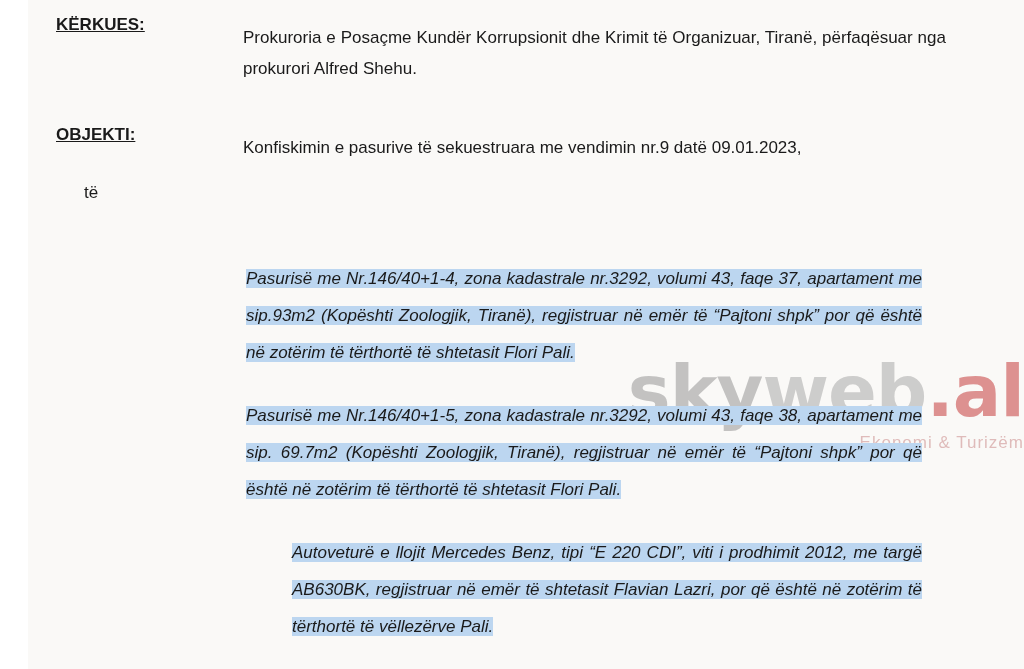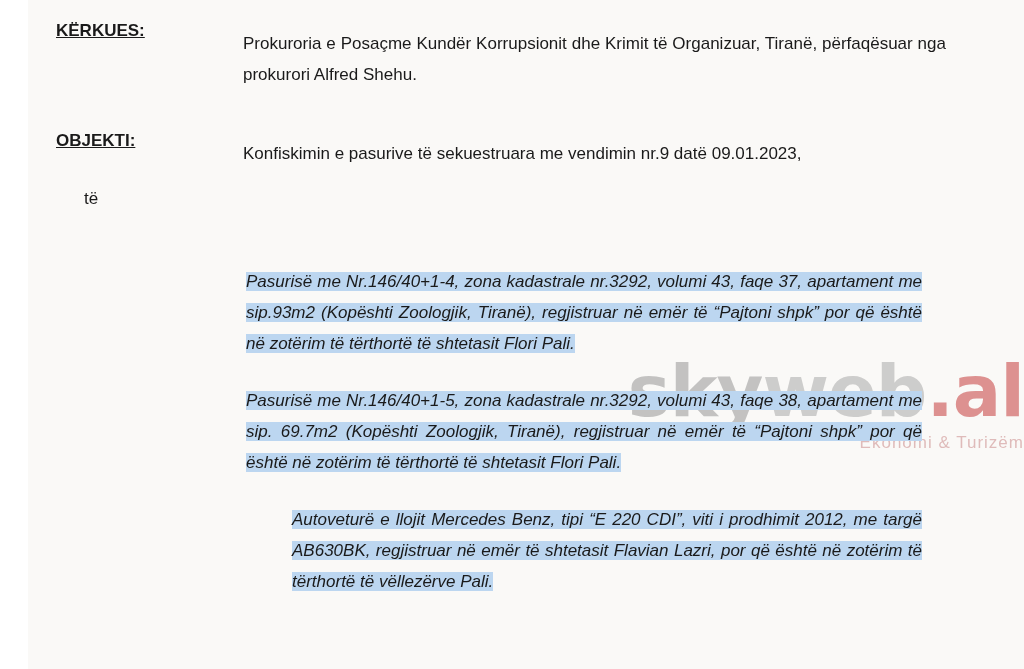--- a/index.html
+++ b/index.html
@@ -27,21 +27,21 @@
     left: 0; top: 0;
     width: 28px; height: 669px;
     background: #ffffff;
   }
   .doc {
     position: absolute;
     left: 28px;
     top: 0;
     width: 996px;
     height: 669px;
-    padding: 16px 56px 0 28px;
+    padding: 10px 56px 0 28px;
     box-sizing: border-box;
   }
 
   
   .watermark {
     position: absolute;
     left: 0;
     top: 355px;
     width: 1024px;
     text-align: right;
@@ -110,21 +110,21 @@
 
   .indented-block {
     margin-left: 190px;
     padding-right: 46px;
   }
   .indented-block .para { text-align: justify; }
 
   .hl-para {
     font-style: italic;
     font-size: 17px;
-    line-height: 31px;
+    line-height: 37px;
     text-align: justify;
     margin: 0;
     color: #1a1a1a;
   }
   .hl-para span.hl {
     background: #bcd6f0;
     box-decoration-break: clone;
     -webkit-box-decoration-break: clone;
   }
   .hl-block { margin-bottom: 26px; }

